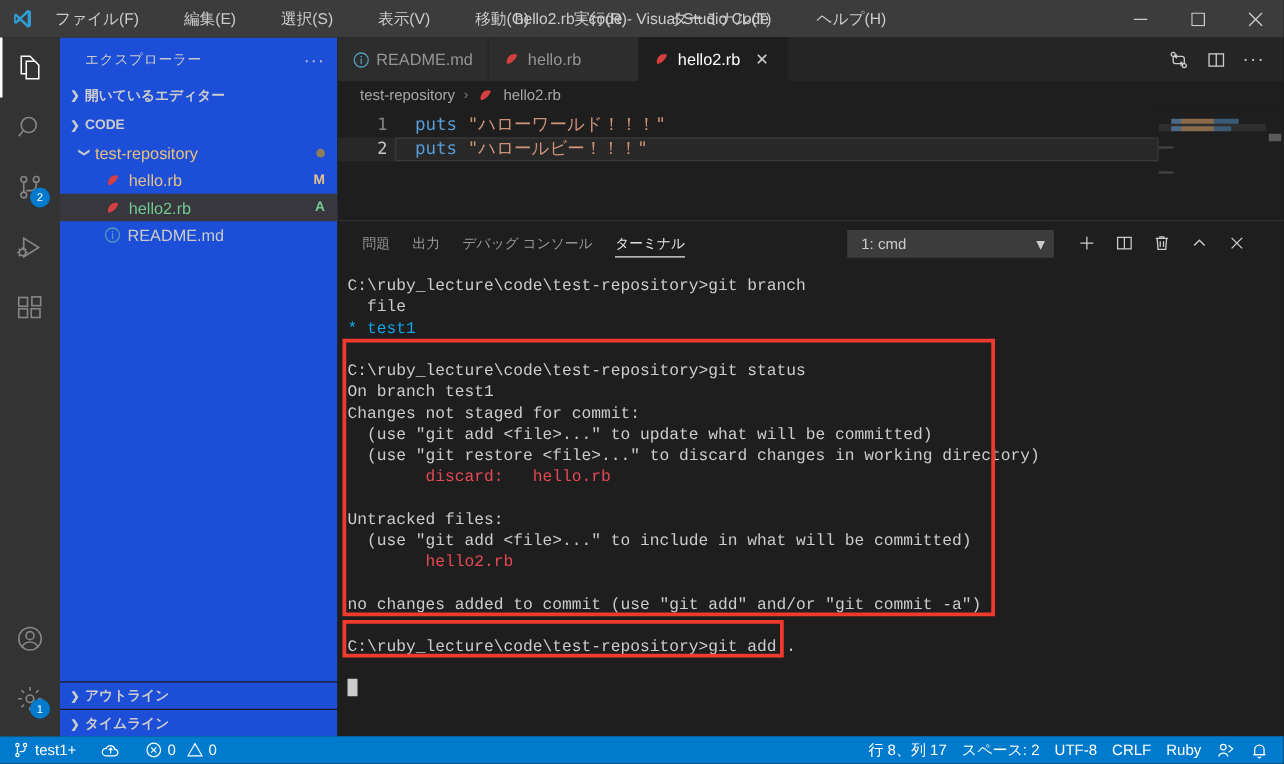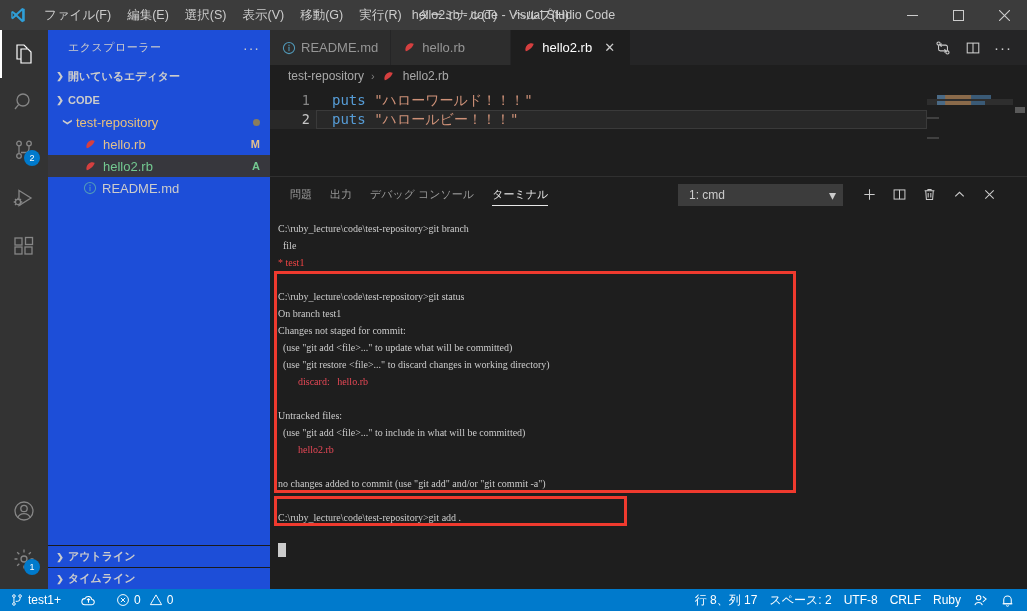--- a/index.html
+++ b/index.html
@@ -10,21 +10,21 @@
     overflow: hidden;
   }
   .app { position: relative; width: 1027px; height: 611px; display: flex; flex-direction: column; }
 
   
   .titlebar {
     height: 30px; background: #3c3c3c; display: flex; align-items: center;
     flex: 0 0 30px; position: relative;
   }
   .vscode-logo { width: 36px; height: 30px; display: flex; align-items: center; justify-content: center; }
-  .menubar { display: flex; align-items: center; height: 30px; }
+  .menubar { display: flex; align-items: center; height: 30px; gap: 20px; }
   .menu-item {
     color: #cccccc; font-size: 12.5px; padding: 0 8px; height: 30px;
     display: flex; align-items: center; white-space: nowrap; cursor: default;
   }
   .window-title {
     position: absolute; left: 0; right: 0; text-align: center;
     color: #cccccc; font-size: 12.5px; pointer-events: none;
   }
   .win-controls { position: absolute; right: 0; top: 0; display: flex; height: 30px; }
   .win-btn {
@@ -156,25 +156,25 @@
   .panel-actions { margin-left: auto; display: flex; align-items: center; padding-right: 24px; gap: 2px; }
   .term-select {
     width: 165px; height: 22px; background: #3c3c3c; border: 1px solid #3c3c3c;
     color: #cccccc; font-size: 12px; display: flex; align-items: center;
     justify-content: space-between; padding: 0 6px 0 10px; margin-right: 10px;
   }
   .pa-icon { width: 28px; height: 28px; display:flex; align-items:center; justify-content:center; color:#cccccc; }
 
   .terminal {
     flex: 1 1 auto; position: relative; padding: 8px 0 0 8px;
-    font-family: Liberation Serif, serif; font-size: 10px; line-height: 17px;
+    font-family: Liberation Mono, monospace; font-size: 13px; line-height: 17px;
     color: #cccccc; overflow: hidden; min-height: 0;
   }
   .tline { white-space: pre; height: 17px; }
-  .t-green { color: #ef4444; }
+  .t-green { color: #0ea5e9; }
   .t-red { color: #e74856; }
   .cursor-blk { display: inline-block; width: 8px; height: 14px; background: #cccccc; vertical-align: -2px; }
 
   .redbox { position: absolute; border: 3px solid #f03a2e; pointer-events: none; }
 
   
   .statusbar {
     height: 22px; flex: 0 0 22px; background: #007acc; display: flex; align-items: center;
     color: #ffffff; font-size: 12px;
   }

